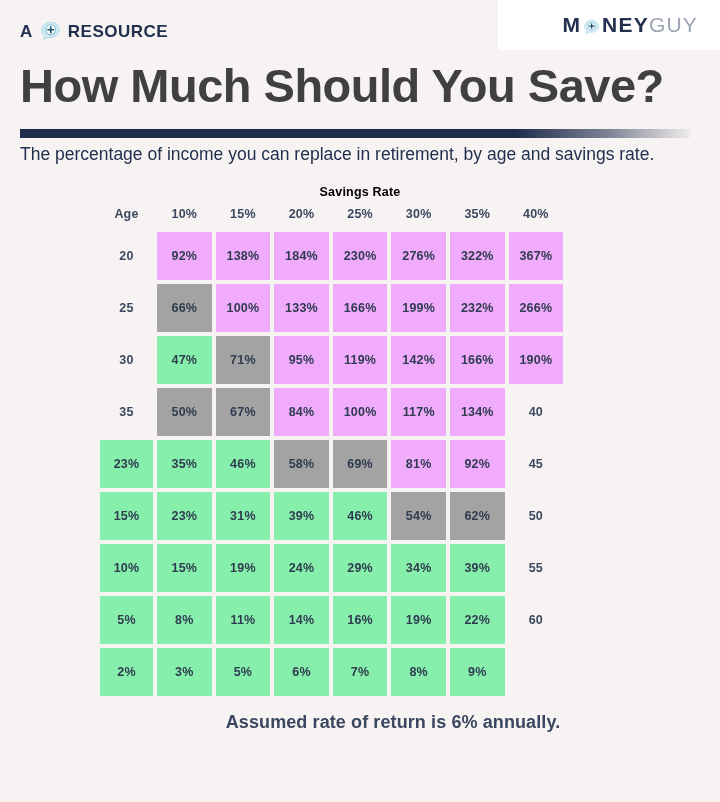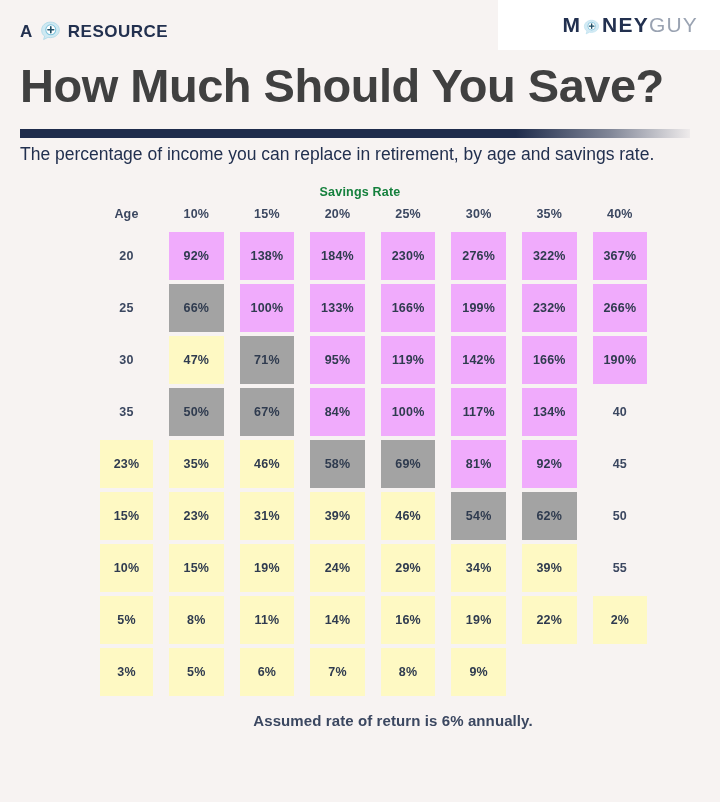--- a/index.html
+++ b/index.html
@@ -102,29 +102,29 @@
   .table-wrap {
     position: relative;
     margin-top: 18px;
     padding-left: 98px;
   }
   .savings-rate-label {
     width: 410px;
     text-align: center;
     font-size: 12.5px;
     font-weight: bold;
-    color: #15803d;
+    color: #000000;
     letter-spacing: 0.2px;
     margin-left: 57px;
     margin-bottom: 8px;
   }
   .grid {
     display: grid;
     grid-template-columns: 57px repeat(7, 58.6px);
-    column-gap: 12px;
+    column-gap: 0;
   }
   .col-head {
     font-size: 12.5px;
     font-weight: bold;
     color: #3b4760;
     text-align: center;
     padding-bottom: 9px;
     letter-spacing: 0.2px;
   }
   .col-head.age { color: #3b4760; }
@@ -145,26 +145,26 @@
     justify-content: center;
     font-size: 12.5px;
     font-weight: bold;
     color: #2f3b4f;
     border: 2px solid #f7f3f2;
     box-sizing: border-box;
     letter-spacing: 0.2px;
   }
   .cell.green  { background: #f0abfc; }
   .cell.yellow { background: #a3a3a3; text-align: right; }
-  .cell.red    { background: #fef9c3; }
+  .cell.red    { background: #86efac; }
 
   .footnote {
     margin-top: 14px;
     text-align: center;
-    font-size: 15px;
+    font-size: 18px;
     font-weight: bold;
     color: #3b4760;
     letter-spacing: 0.1px;
     padding-right: 32px;
   }
 </style>
 </head>
 <body>
 
 <div class="header">
@@ -269,20 +269,21 @@
       <div class="cell red">34%</div>
       <div class="cell red">39%</div>
       <div class="row-label">55</div>
       <div class="cell red">5%</div>
       <div class="cell red">8%</div>
       <div class="cell red">11%</div>
       <div class="cell red">14%</div>
       <div class="cell red">16%</div>
       <div class="cell red">19%</div>
       <div class="cell red">22%</div>
+      <div class="row-label">60</div>
       <div class="cell red">2%</div>
       <div class="cell red">3%</div>
       <div class="cell red">5%</div>
       <div class="cell red">6%</div>
       <div class="cell red">7%</div>
       <div class="cell red">8%</div>
       <div class="cell red">9%</div>
     </div>
   <div class="footnote">Assumed rate of return is 6% annually.</div>
 </div>

